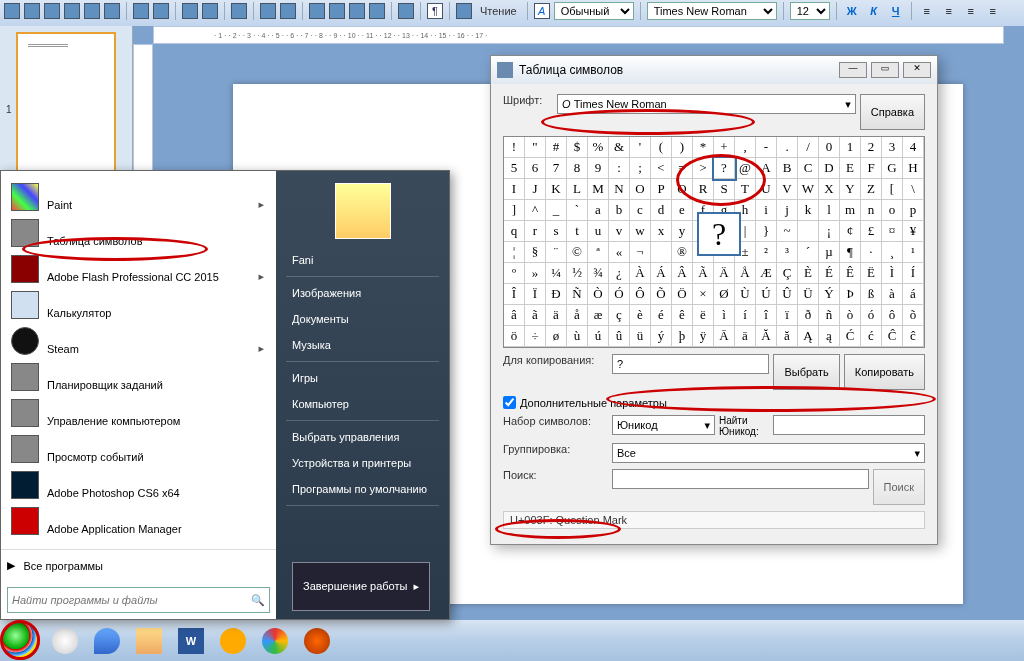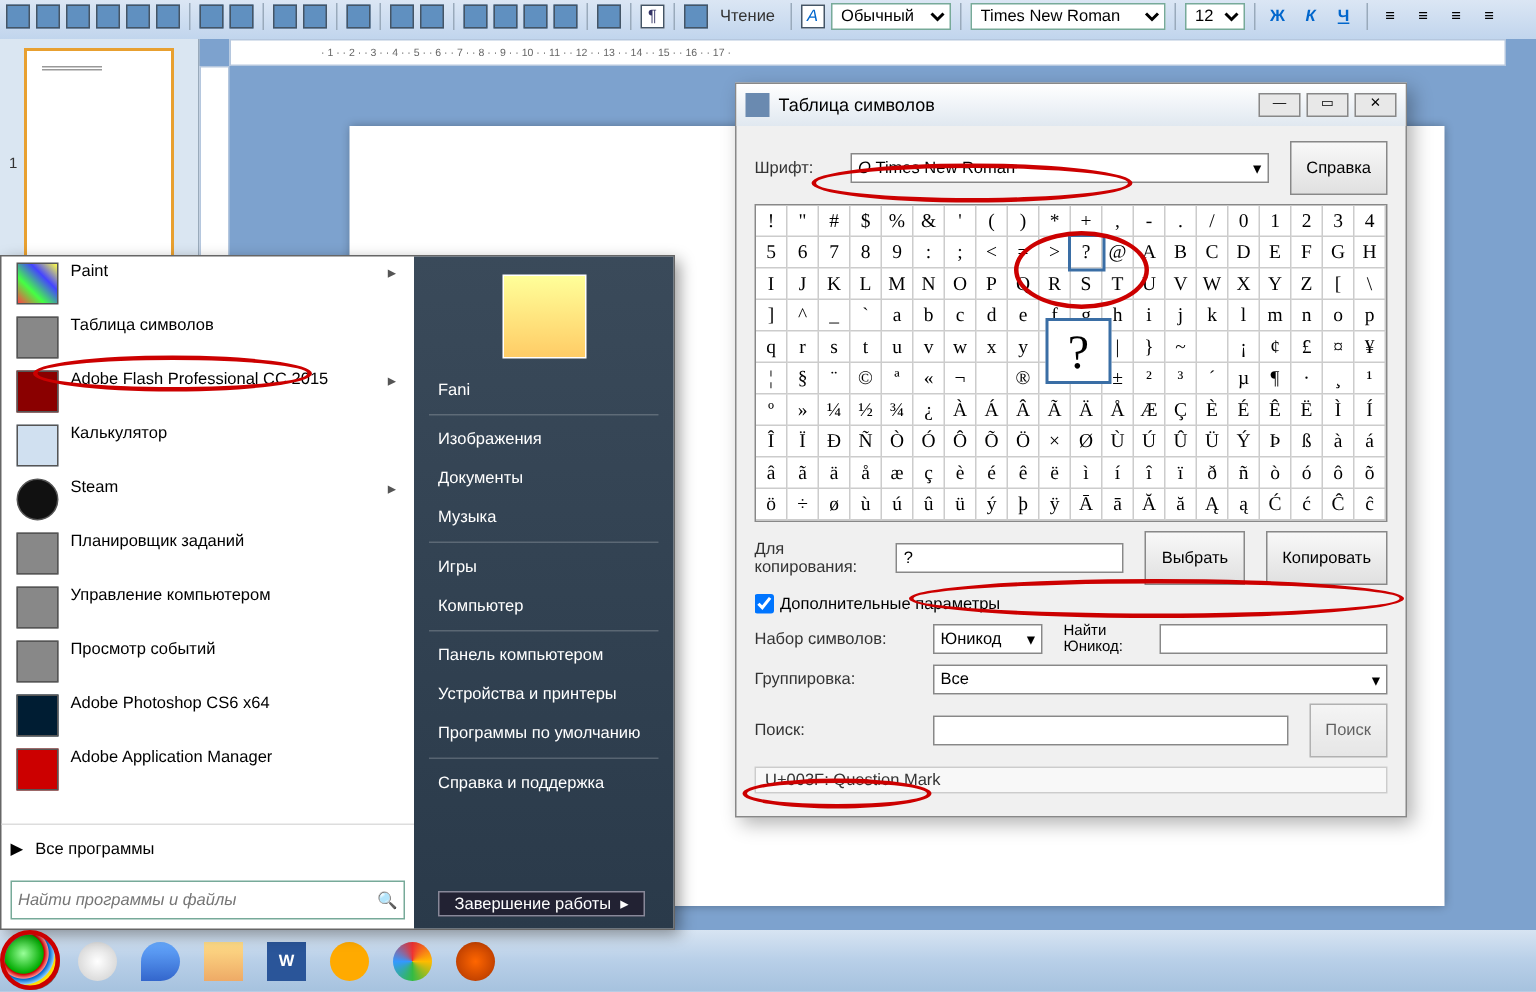--- a/index.html
+++ b/index.html
@@ -26,51 +26,51 @@
 .ruler-h { position: absolute; top: 0; left: 153px; right: 20px; height: 18px; background: #fff; border: 1px solid #b5c7de; font-size: 7px; color: #666; display: flex; align-items: center; overflow: hidden; }
 .ruler-v { position: absolute; top: 18px; left: 133px; width: 20px; bottom: 0; background: #fff; border: 1px solid #b5c7de; }
 .doc-scroll { position: absolute; top: 18px; left: 153px; right: 0; bottom: 0; background: #7da2ce; overflow: hidden; }
 .page { position: absolute; top: 40px; left: 80px; width: 730px; height: 520px; background: #fff; box-shadow: 0 0 6px rgba(0,0,0,.3); padding: 80px 60px; }
 .page-text { font-family: "Times New Roman", serif; font-size: 15px; text-align: center; }
 
 
 .start-menu { position: absolute; left: 0; bottom: 41px; width: 450px; height: 450px; background: #fff; border: 1px solid #666; box-shadow: 3px 3px 10px rgba(0,0,0,.4); display: flex; z-index: 50; }
 .start-left { width: 275px; display: flex; flex-direction: column; }
 .start-programs { flex: 1; padding: 4px; overflow: hidden; }
-.prog-item { display: flex; align-items: flex-start; height: 36px; padding: 0 6px; cursor: pointer; position: relative; }
+.prog-item { display: flex; align-items: flex-end; height: 36px; padding: 0 6px; cursor: pointer; position: relative; }
 .prog-icon { width: 28px; height: 28px; background: #888; border: 1px solid #555; margin-right: 8px; flex-shrink: 0; }
 .prog-icon.paint { background: linear-gradient(45deg, #f44, #4f4, #44f, #ff4); }
 .prog-icon.flash { background: #8a0000; }
 .prog-icon.calc { background: #d0e0f0; }
 .prog-icon.steam { background: #111; border-radius: 50%; }
 .prog-icon.ps { background: #001d33; }
 .prog-icon.adobe { background: #c00; }
 .prog-arrow { position: absolute; right: 8px; color: #555; }
 .all-progs { display: flex; align-items: center; height: 32px; padding: 0 6px; border-top: 1px solid #ddd; cursor: pointer; }
 .search-box { margin: 6px; height: 26px; border: 1px solid #7a9; display: flex; align-items: center; padding: 0 4px; }
 .search-box input { border: none; flex: 1; outline: none; font-style: italic; color: #999; font-size: 11px; }
 .search-icon { color: #4a7ab0; }
 .start-right { flex: 1; background: linear-gradient(#3a4a5a, #2a3a4a); color: #fff; display: flex; flex-direction: column; }
 .user-avatar { width: 56px; height: 56px; margin: 12px auto 8px; border: 1px solid #fff; background: linear-gradient(#ff9, #fc6); }
 .right-item { padding: 7px 16px; cursor: pointer; font-size: 11px; }
 .right-sep { height: 1px; background: rgba(255,255,255,.2); margin: 3px 10px; }
 .shutdown-row { margin-top: auto; padding: 8px 16px; display: flex; align-items: center; }
-.shutdown-btn { background: #223; border: 1px solid #889; padding: 1px 10px; color: #fff; cursor: pointer; font-size: 11px; }
+.shutdown-btn { background: #223; border: 1px solid #889; padding: 17px 10px; color: #fff; cursor: pointer; font-size: 11px; }
 
 
 .anno { position: absolute; border: 3px solid #c00; border-radius: 50%; pointer-events: none; z-index: 100; }
 
 
 .charmap { position: absolute; top: 55px; left: 490px; width: 448px; height: 490px; background: #f0f0f0; border: 1px solid #888; box-shadow: 4px 4px 12px rgba(0,0,0,.3); z-index: 40; display: flex; flex-direction: column; }
 .charmap-title { height: 28px; background: linear-gradient(#fff, #e0e8f0); display: flex; align-items: center; padding: 0 6px; font-size: 12px; }
 .charmap-title-icon { width: 16px; height: 16px; background: #6a8ab0; margin-right: 6px; }
 .win-btns { margin-left: auto; display: flex; gap: 4px; }
 .win-btn { width: 28px; height: 16px; border: 1px solid #888; background: #e8e8e8; font-size: 9px; text-align: center; cursor: pointer; }
 .charmap-body { padding: 10px 12px; flex: 1; display: flex; flex-direction: column; gap: 6px; }
-.cm-row { display: flex; align-items: center; gap: 14px; }
+.cm-row { display: flex; gap: 4px; }
 .cm-label { width: 105px; font-size: 11px; color: #333; }
 .cm-select { flex: 1; height: 20px; border: 1px solid #888; background: #fff; font-size: 11px; padding: 0 4px; display: flex; align-items: center; position: relative; }
 .cm-select::after { content: '▾'; position: absolute; right: 4px; }
 .cm-btn { height: 36px; padding: 0 10px; border: 1px solid #888; background: linear-gradient(#f8f8f8, #e0e0e0); cursor: pointer; font-size: 11px; }
 .char-grid { border: 1px solid #888; background: #fff; display: grid; grid-template-columns: repeat(20, 1fr); grid-auto-rows: 21px; flex: 0 0 auto; }
 .char-cell { border-right: 1px solid #ccc; border-bottom: 1px solid #ccc; display: flex; align-items: center; justify-content: center; font-family: "Times New Roman", serif; font-size: 13px; cursor: pointer; }
 .char-cell.sel { outline: 2px solid #3a6ea5; z-index: 2; }
 .char-popup { position: absolute; width: 44px; height: 44px; background: #fff; border: 2px solid #3a6ea5; font-family: "Times New Roman", serif; font-size: 32px; display: flex; align-items: center; justify-content: center; z-index: 60; }
 .cm-input { flex: 1; height: 20px; border: 1px solid #888; background: #fff; font-size: 11px; padding: 0 4px; }
 .cm-check { display: flex; align-items: center; gap: 4px; font-size: 11px; }
@@ -467,25 +467,24 @@
     <div class="right-item">Fani</div>
     <div class="right-sep"></div>
     <div id="start-right-items">
         <div class="right-item">Изображения</div>
         <div class="right-item">Документы</div>
         <div class="right-item">Музыка</div>
         <div class="right-sep"></div>
         <div class="right-item">Игры</div>
         <div class="right-item">Компьютер</div>
         <div class="right-sep"></div>
-        <div class="right-item">Панель компьютером</div>
+        <div class="right-item">Выбрать управления</div>
         <div class="right-item">Устройства и принтеры</div>
         <div class="right-item">Программы по умолчанию</div>
         <div class="right-sep"></div>
-        <div class="right-item">Справка и поддержка</div>
       </div>
     <div class="shutdown-row">
       <button class="shutdown-btn"><span>Завершение работы</span> &nbsp;▸</button>
     </div>
   </div>
 </div>
 
 <div class="anno" style="left:22px; top:237px; width:186px; height:24px;"></div>
 <div class="anno" style="left:541px; top:109px; width:214px; height:26px;"></div>
 <div class="anno" style="left:676px; top:154px; width:90px; height:52px;"></div>

